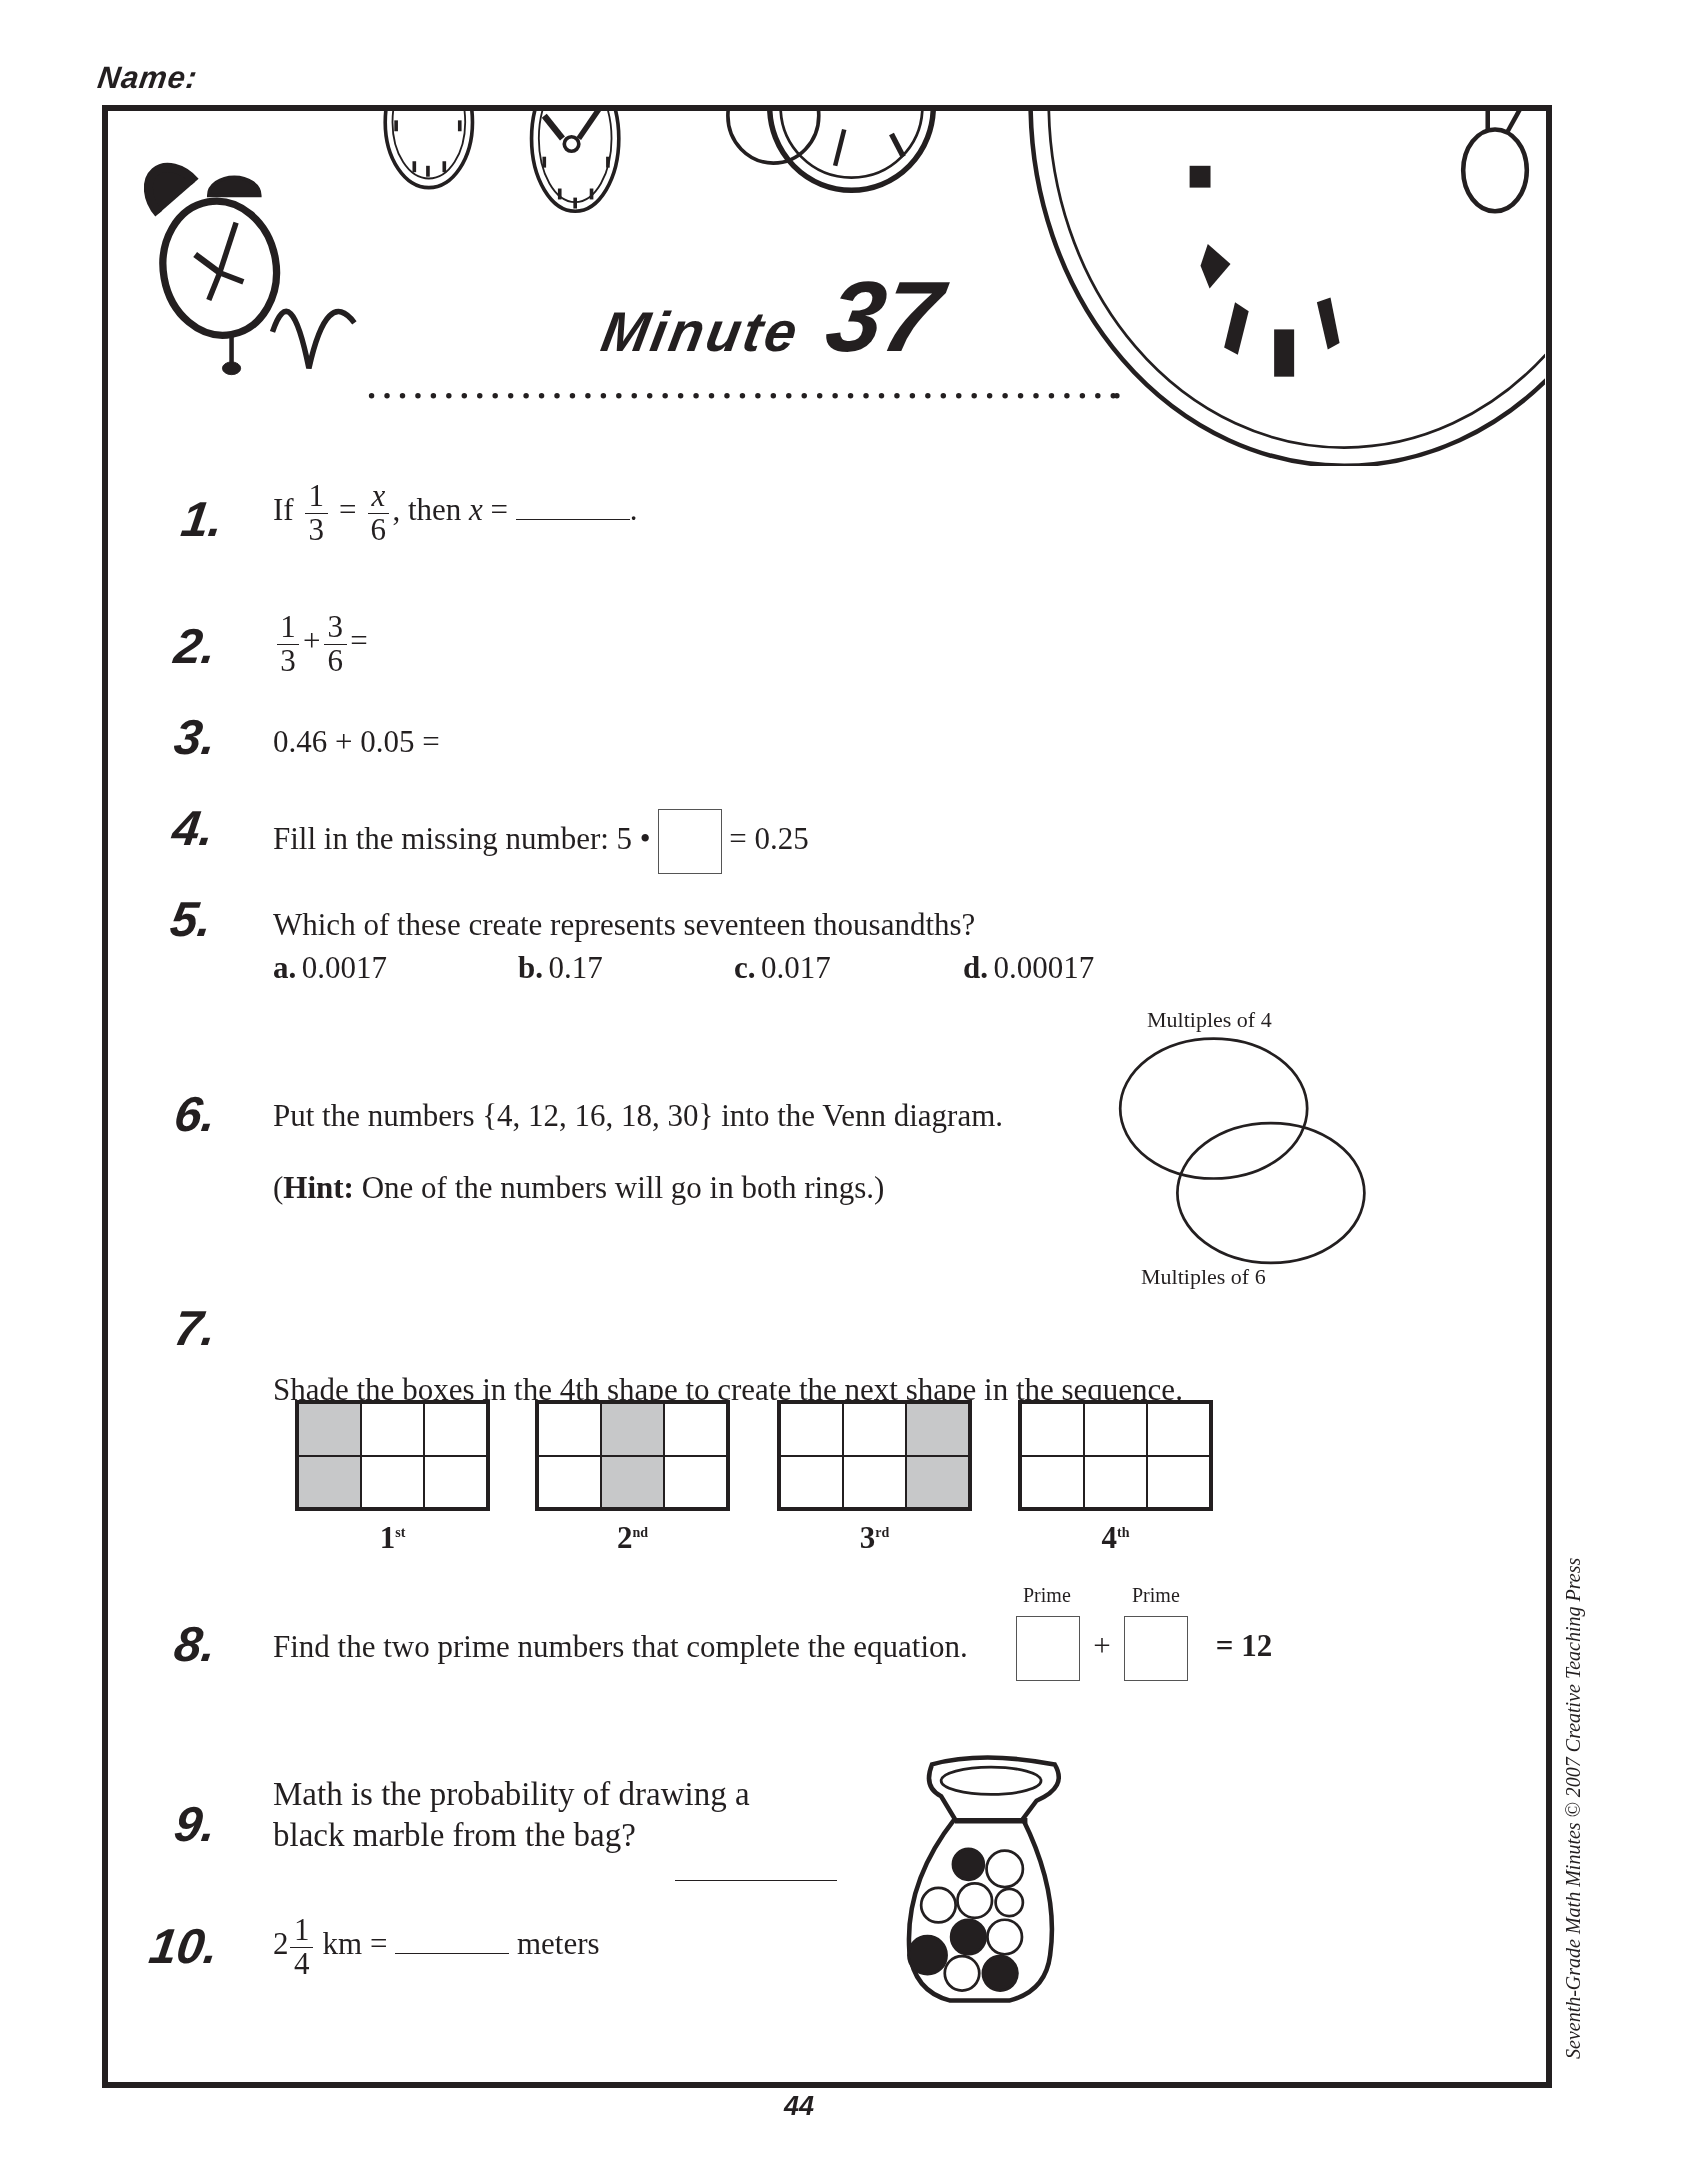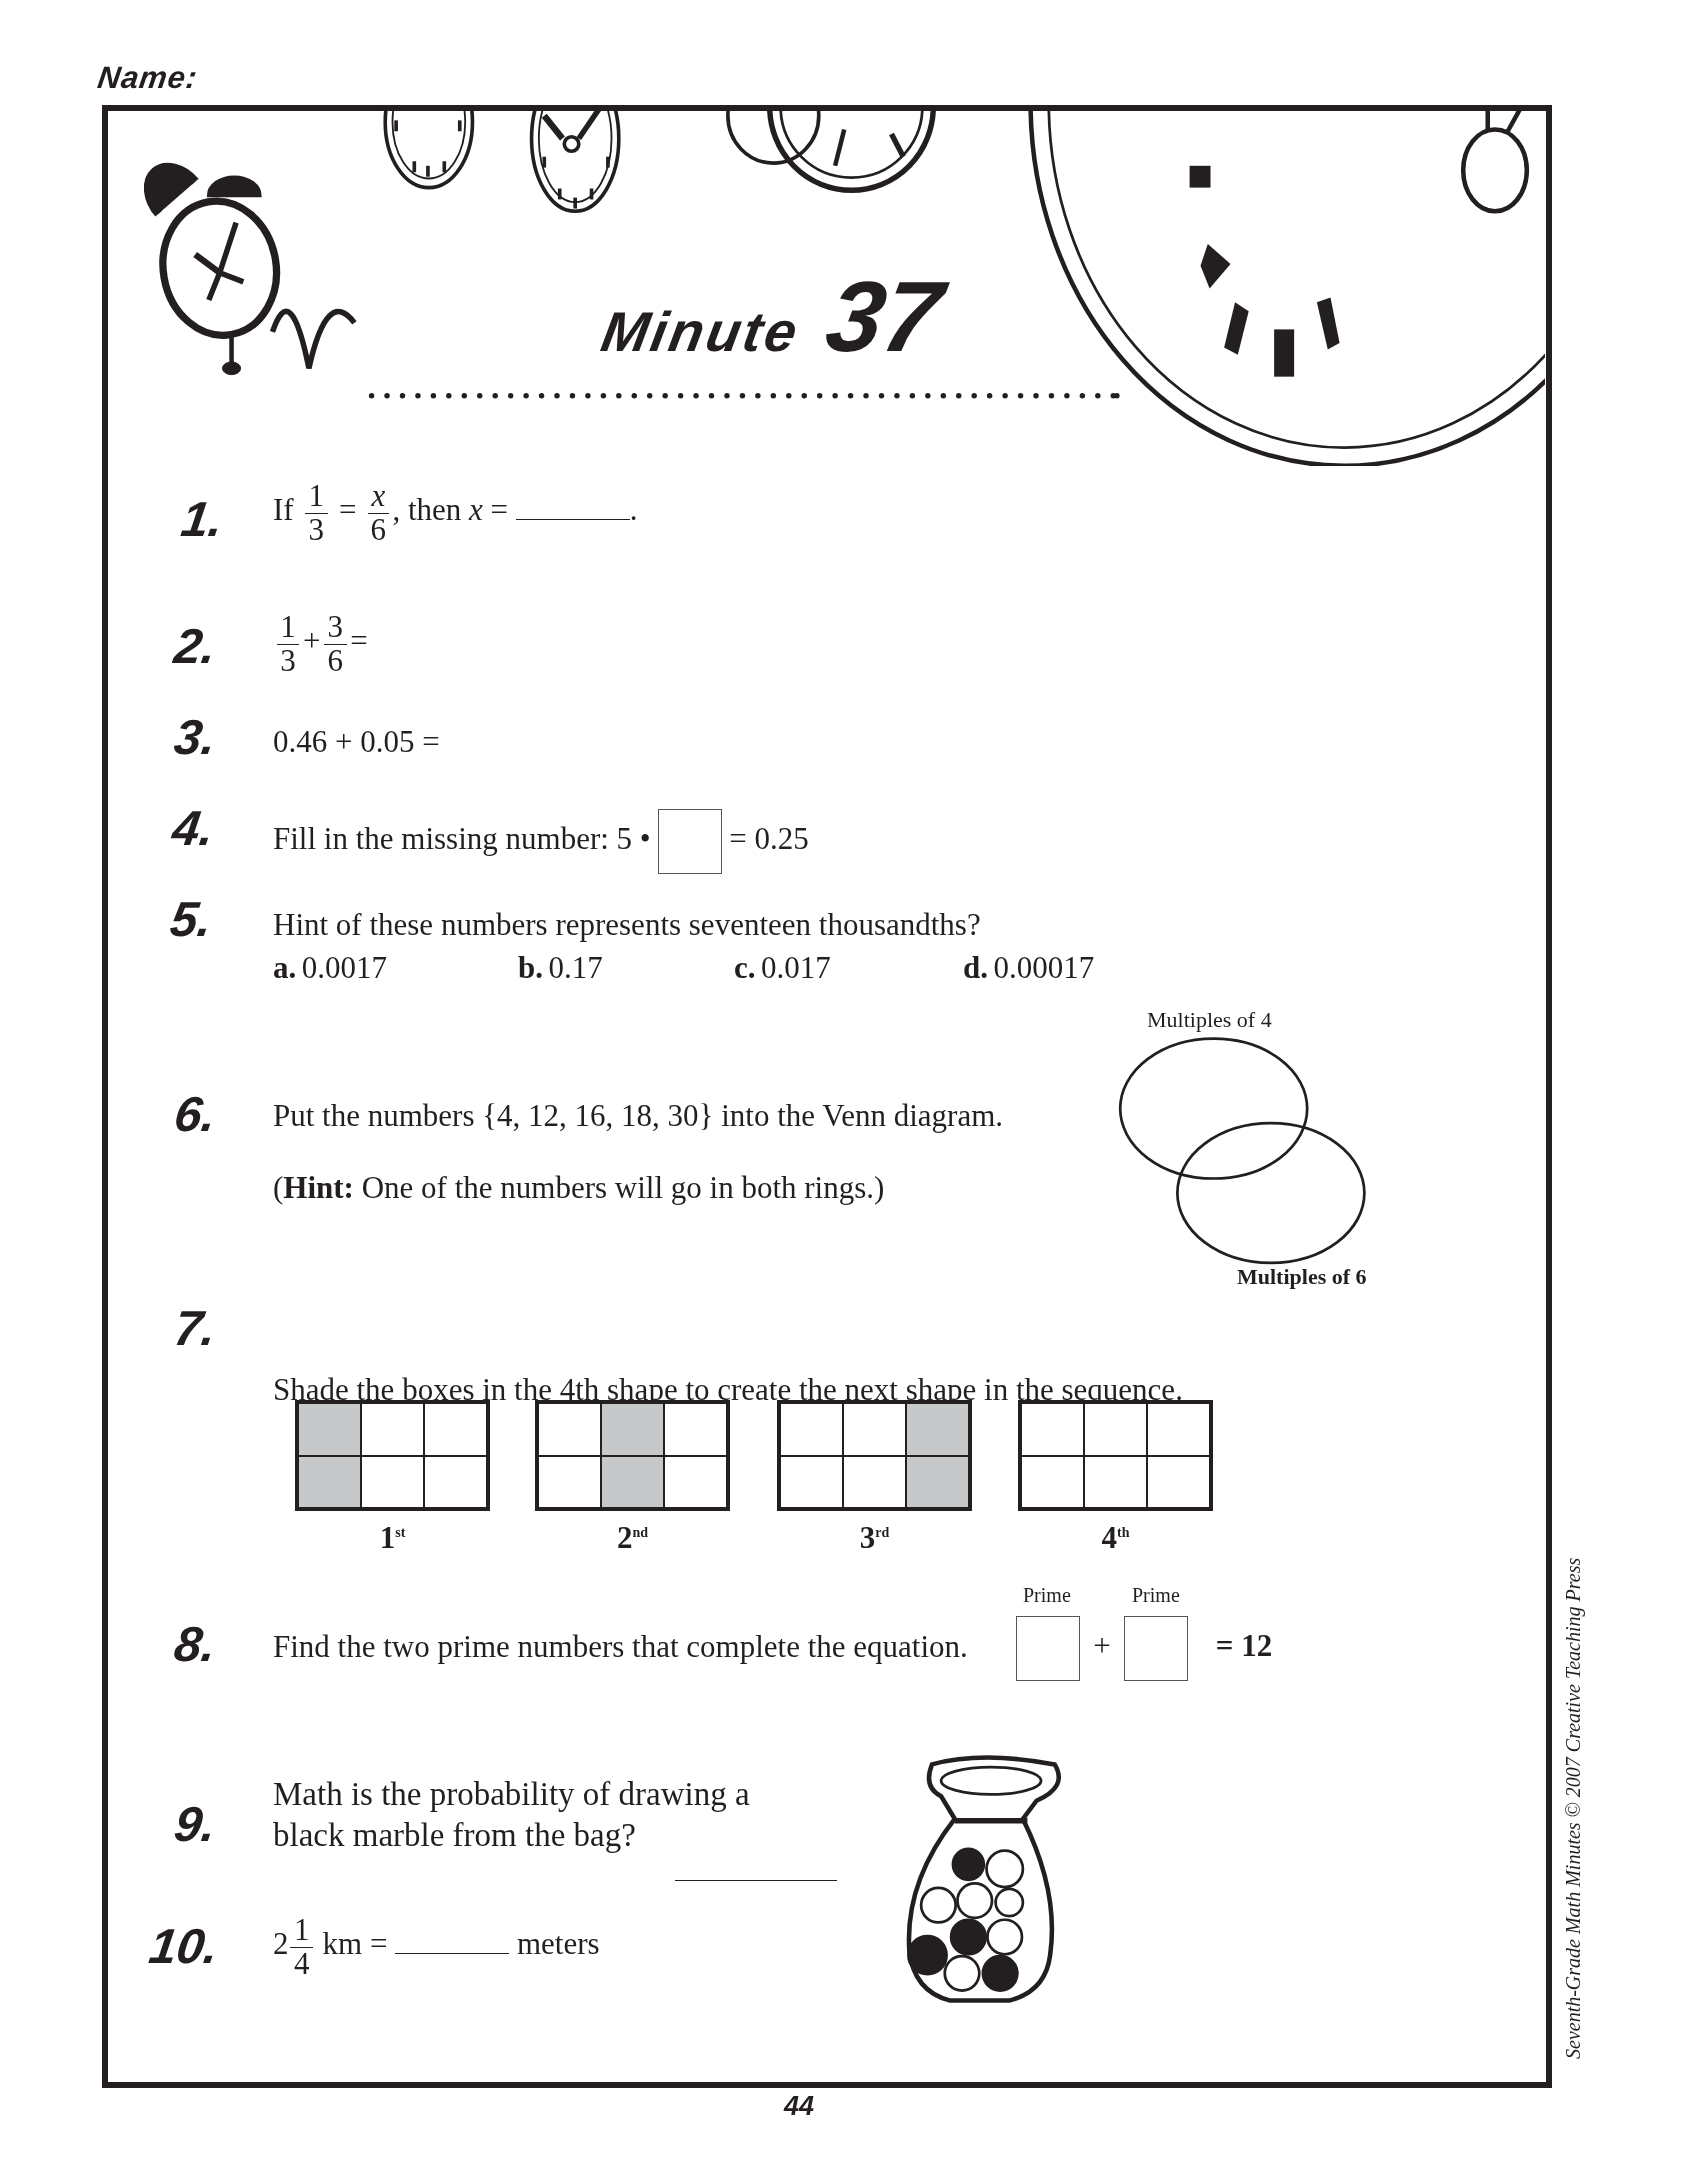--- a/index.html
+++ b/index.html
@@ -168,39 +168,39 @@
 
 <div class="abs qnum" style="left:175px;top:709px;">3.</div>
 <div class="abs qtext" style="left:273px;top:722px;">0.46 + 0.05 =</div>
 
 <div class="abs qnum" style="left:173px;top:800px;">4.</div>
 <div class="abs qtext" style="left:273px;top:809px;">
   <span>Fill in the missing number: 5 •</span><span class="ansbox" style="width:64px;height:65px;"></span><span>= 0.25</span>
 </div>
 
 <div class="abs qnum" style="left:171px;top:891px;">5.</div>
-<div class="abs qtext" style="left:273px;top:905px;">Hint of these numbers represents seventeen thousandths?</div>
+<div class="abs qtext" style="left:273px;top:905px;">Which of these create represents seventeen thousandths?</div>
 <div class="abs choices" style="left:273px;top:950px;justify-content:flex-end;">
   <div class="choice"><b>a.</b><span>0.0017</span></div>
   <div class="choice" style="width:216px"><b>b.</b><span>0.17</span></div>
   <div class="choice" style="width:229px"><b>c.</b><span>0.017</span></div>
   <div class="choice"><b>d.</b><span>0.00017</span></div>
 </div>
 
 <div class="abs qnum" style="left:175px;top:1086px;">6.</div>
 <div class="abs qtext" style="left:273px;top:1096px;">Put the numbers {4, 12, 16, 18, 30} into the Venn diagram.</div>
 <div class="abs qtext" style="left:273px;top:1168px;">
   <span>(</span><b>Hint:</b><span> One of the numbers will go in both rings.)</span>
 </div>
 <div class="abs venn-label" style="left:1147px;top:1007px;">Multiples of 4</div>
 <svg class="abs" style="left:1118px;top:1036px;" width="264" height="236" viewBox="0 0 290 260">
   <ellipse cx="105" cy="80" rx="103" ry="77" fill="none" stroke="#231f20" stroke-width="3"></ellipse>
   <ellipse cx="168" cy="173" rx="103" ry="77" fill="none" stroke="#231f20" stroke-width="3"></ellipse>
 </svg>
-<div class="abs venn-label" style="left:1237px;top:1264px;font-weight:bold;">Multiples of 6</div>
+<div class="abs venn-label" style="left:1141px;top:1264px;">Multiples of 6</div>
 
 <div class="abs qnum" style="left:175px;top:1300px;">7.</div>
 <div class="abs qtext" style="left:273px;top:1370px;">Shade the boxes in the 4th shape to create the next shape in the sequence.</div>
 
 <div class="abs" style="left:295px;top:1400px;">
   <div class="grid">
     <div class="cell shaded"></div>
       <div class="cell"></div>
       <div class="cell"></div>
     <div class="cell shaded"></div>

